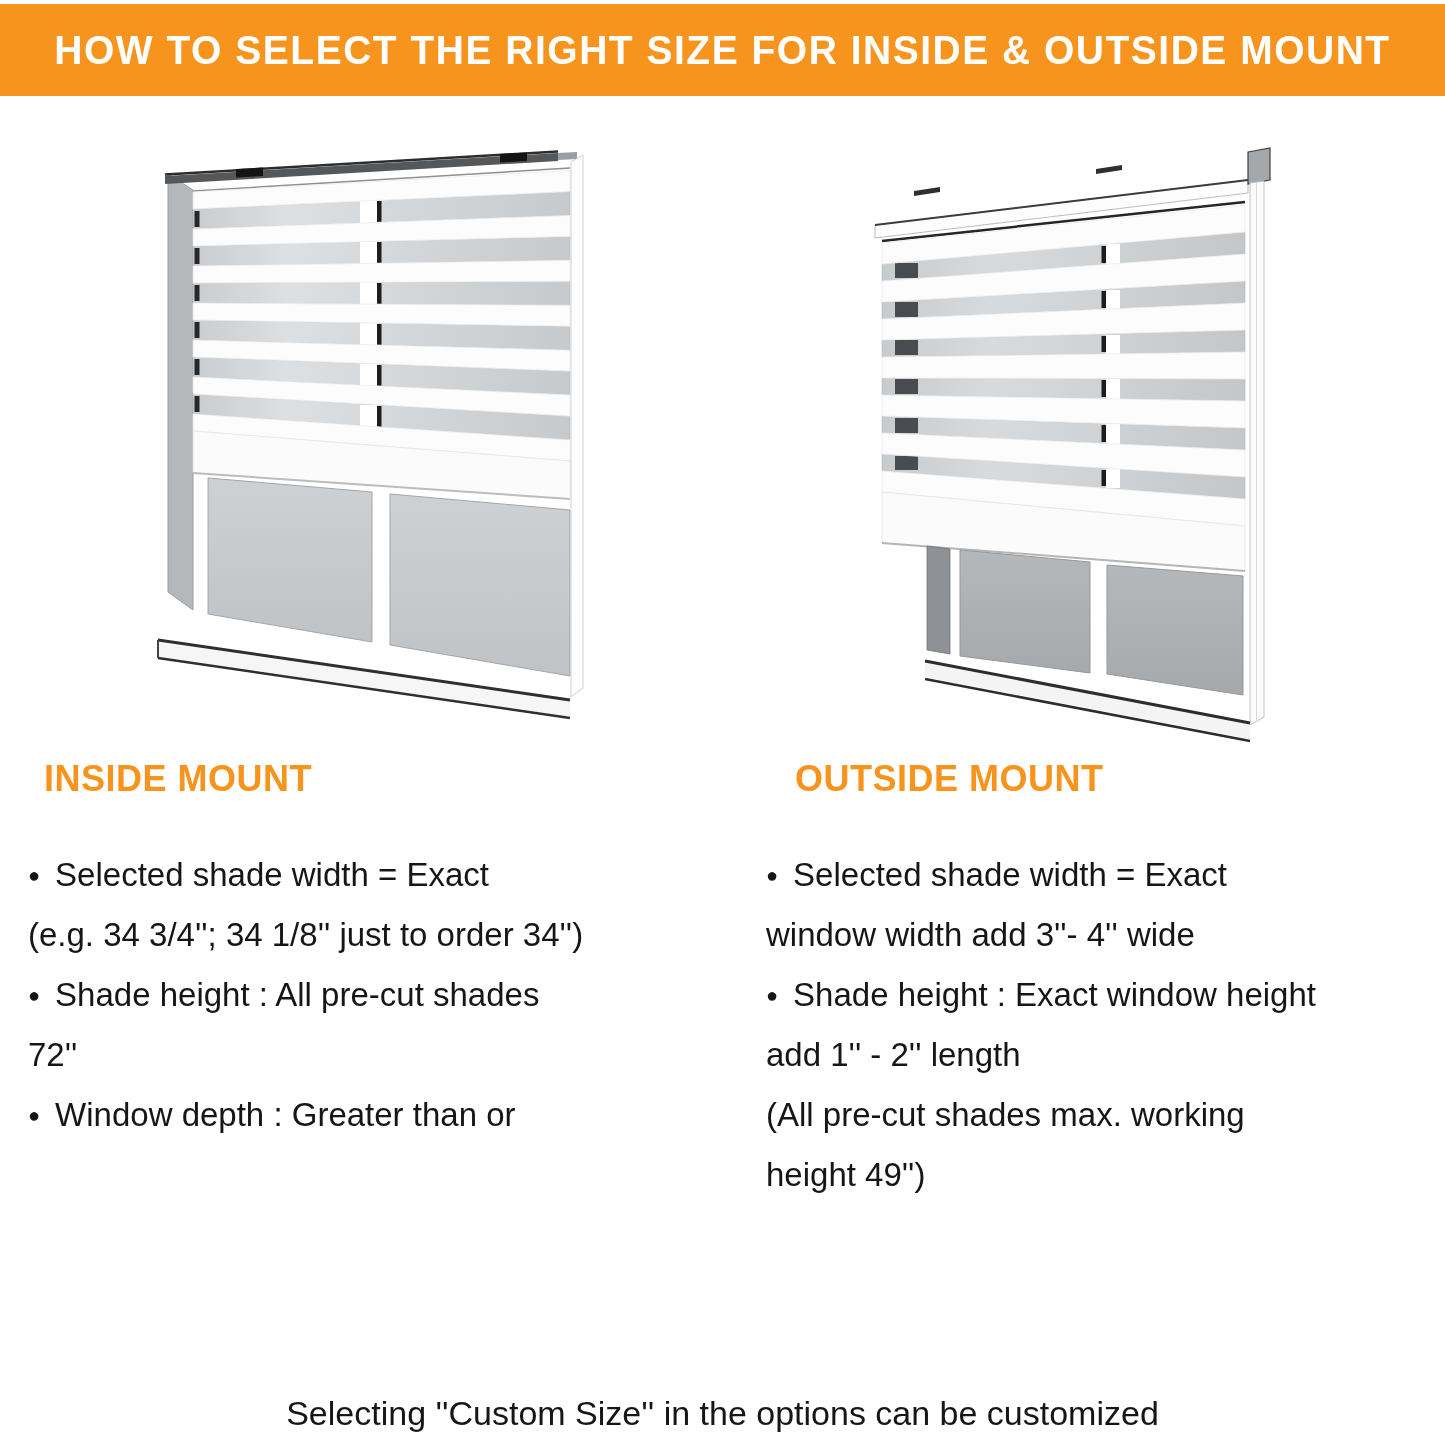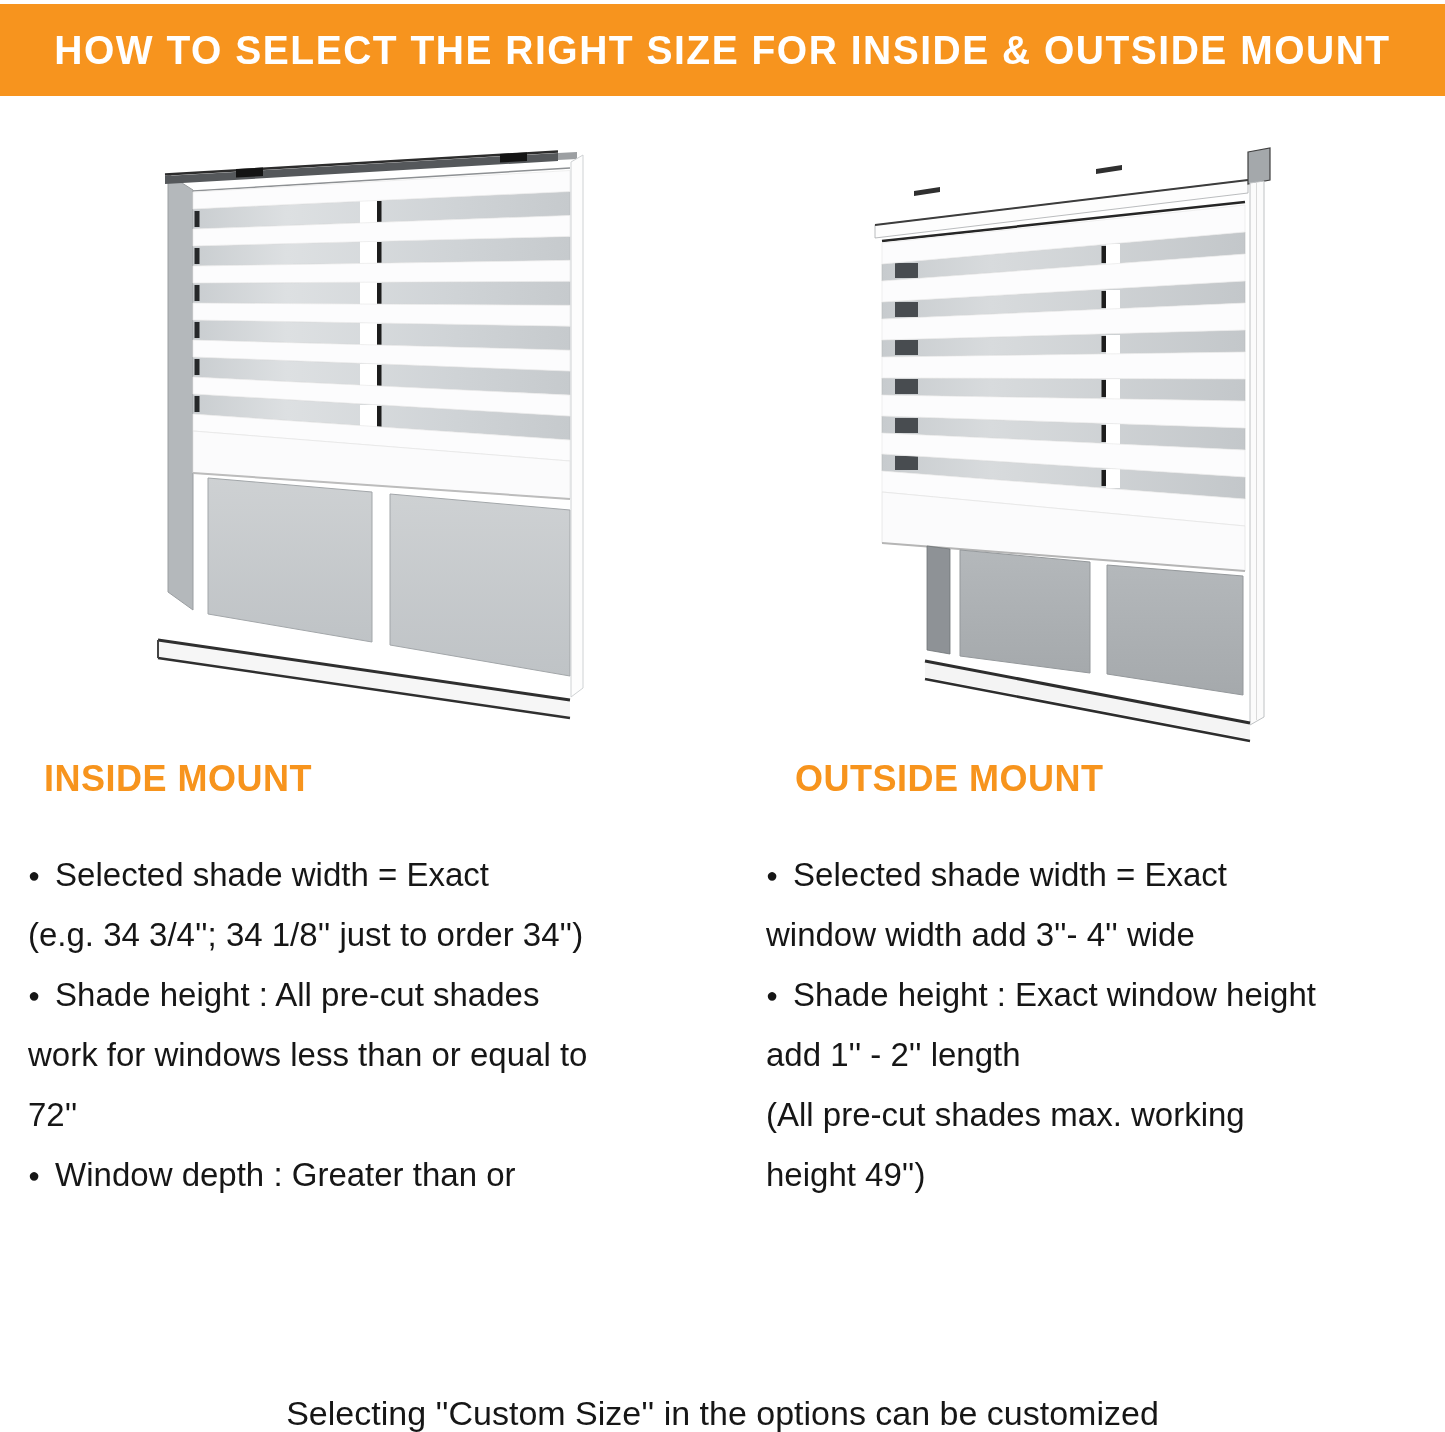--- a/index.html
+++ b/index.html
@@ -231,21 +231,20 @@
   </g>
 </svg>
 
 <div class="heading heading-inside">INSIDE MOUNT</div>
 <div class="heading heading-outside">OUTSIDE MOUNT</div>
 
 <div class="col col-inside">
     <div class="line"><span class="bullet">●</span><span>Selected shade width = Exact</span></div>
     <div class="line"><span class="bullet"></span><span>(e.g. 34 3/4''; 34 1/8'' just to order 34'')</span></div>
     <div class="line"><span class="bullet">●</span><span>Shade height : All pre-cut shades</span></div>
-    <div class="line"><span class="bullet"></span><span>work for windows less than or equal to</span></div>
     <div class="line"><span class="bullet"></span><span>72''</span></div>
     <div class="line"><span class="bullet">●</span><span>Window depth : Greater than or</span></div>
   </div>
 <div class="col col-outside">
     <div class="line"><span class="bullet">●</span><span>Selected shade width = Exact</span></div>
     <div class="line"><span class="bullet"></span><span>window width add 3''- 4'' wide</span></div>
     <div class="line"><span class="bullet">●</span><span>Shade height : Exact window height</span></div>
     <div class="line"><span class="bullet"></span><span>add 1'' - 2'' length</span></div>
     <div class="line"><span class="bullet"></span><span>(All pre-cut shades max. working</span></div>
     <div class="line"><span class="bullet"></span><span>height 49'')</span></div>

